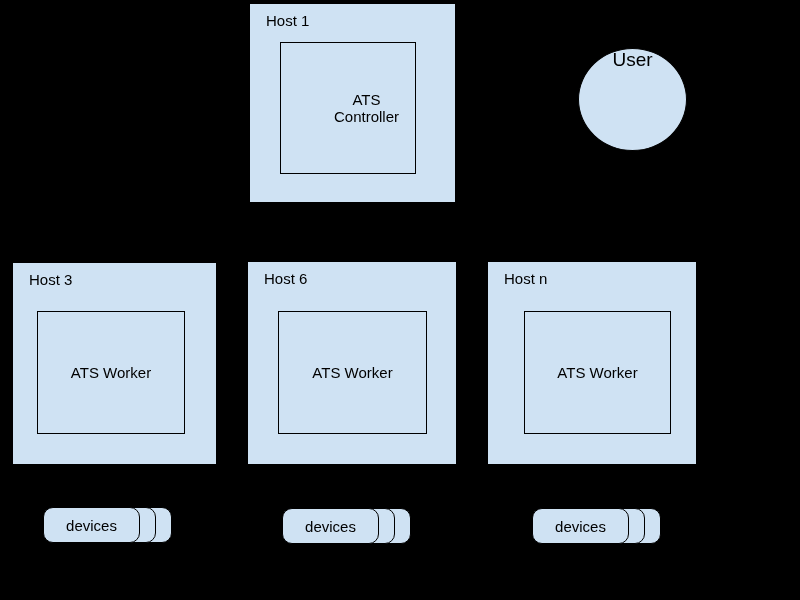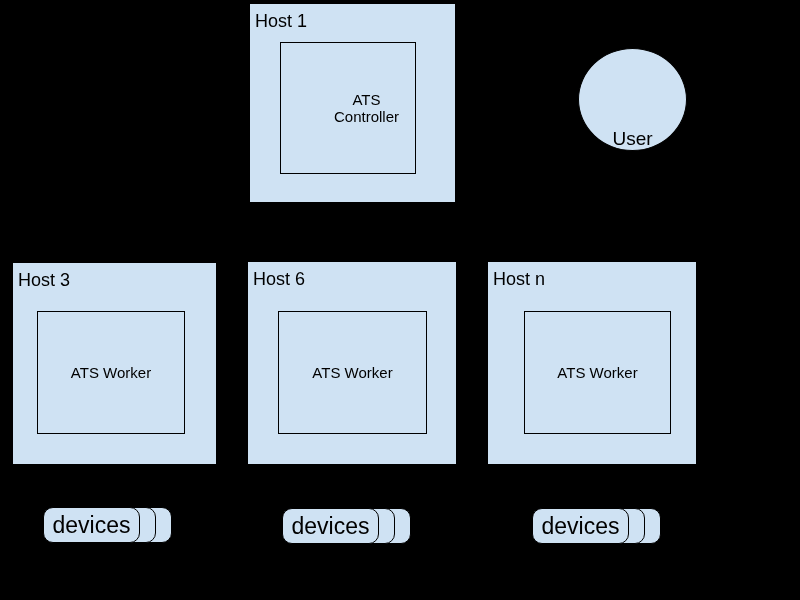--- a/index.html
+++ b/index.html
@@ -12,38 +12,38 @@
     overflow: hidden;
   }
   .node {
     position: absolute;
     background: var(--fill, #cfe2f3);
     border: 1px solid var(--stroke, #000000);
   }
   .host-label {
     position: absolute;
     top: 8px;
-    left: 5px;
-    font-size: 18px;
+    left: 16px;
+    font-size: 15px;
     line-height: 18px;
   }
   .component {
     position: absolute;
     background: var(--fill, #cfe2f3);
     border: 1px solid var(--stroke, #000000);
     display: flex;
     align-items: center;
     justify-content: center;
     font-size: 15px;
     text-align: center;
   }
   .user-circle {
     border-radius: 50%;
     display: flex;
-    align-items: flex-end;
+    align-items: flex-start;
     justify-content: center;
     font-size: 19px;
   }
   
   #host1 { left: 249px; top: 3px;   width: 207px; height: 200px; }
   #host1 .component { left: 30px; top: 38px; width: 136px; height: 132px; padding-left: 37px; }
   #user  { left: 578px; top: 48px;  width: 109px; height: 103px; }
   #host2 { left: 12px;  top: 262px; width: 205px; height: 203px; }
   #host2 .component { left: 24px; top: 48px; width: 148px; height: 123px; }
   #host3 { left: 247px; top: 261px; width: 210px; height: 204px; }
@@ -64,21 +64,21 @@
     border: 1.5px solid var(--stroke, #000000);
     border-radius: 10px;
   }
   .device-card.back  { left: 32px; }
   .device-card.mid   { left: 16px; }
   .device-card.front {
     left: 0;
     display: flex;
     align-items: center;
     justify-content: center;
-    font-size: 23px;
+    font-size: 15px;
   }
 </style>
 </head>
 <body>
 
 <div id="host1" class="node">
   <div class="host-label">Host 1</div>
   <div class="component">
     <span>ATS Controller</span>
   </div>

